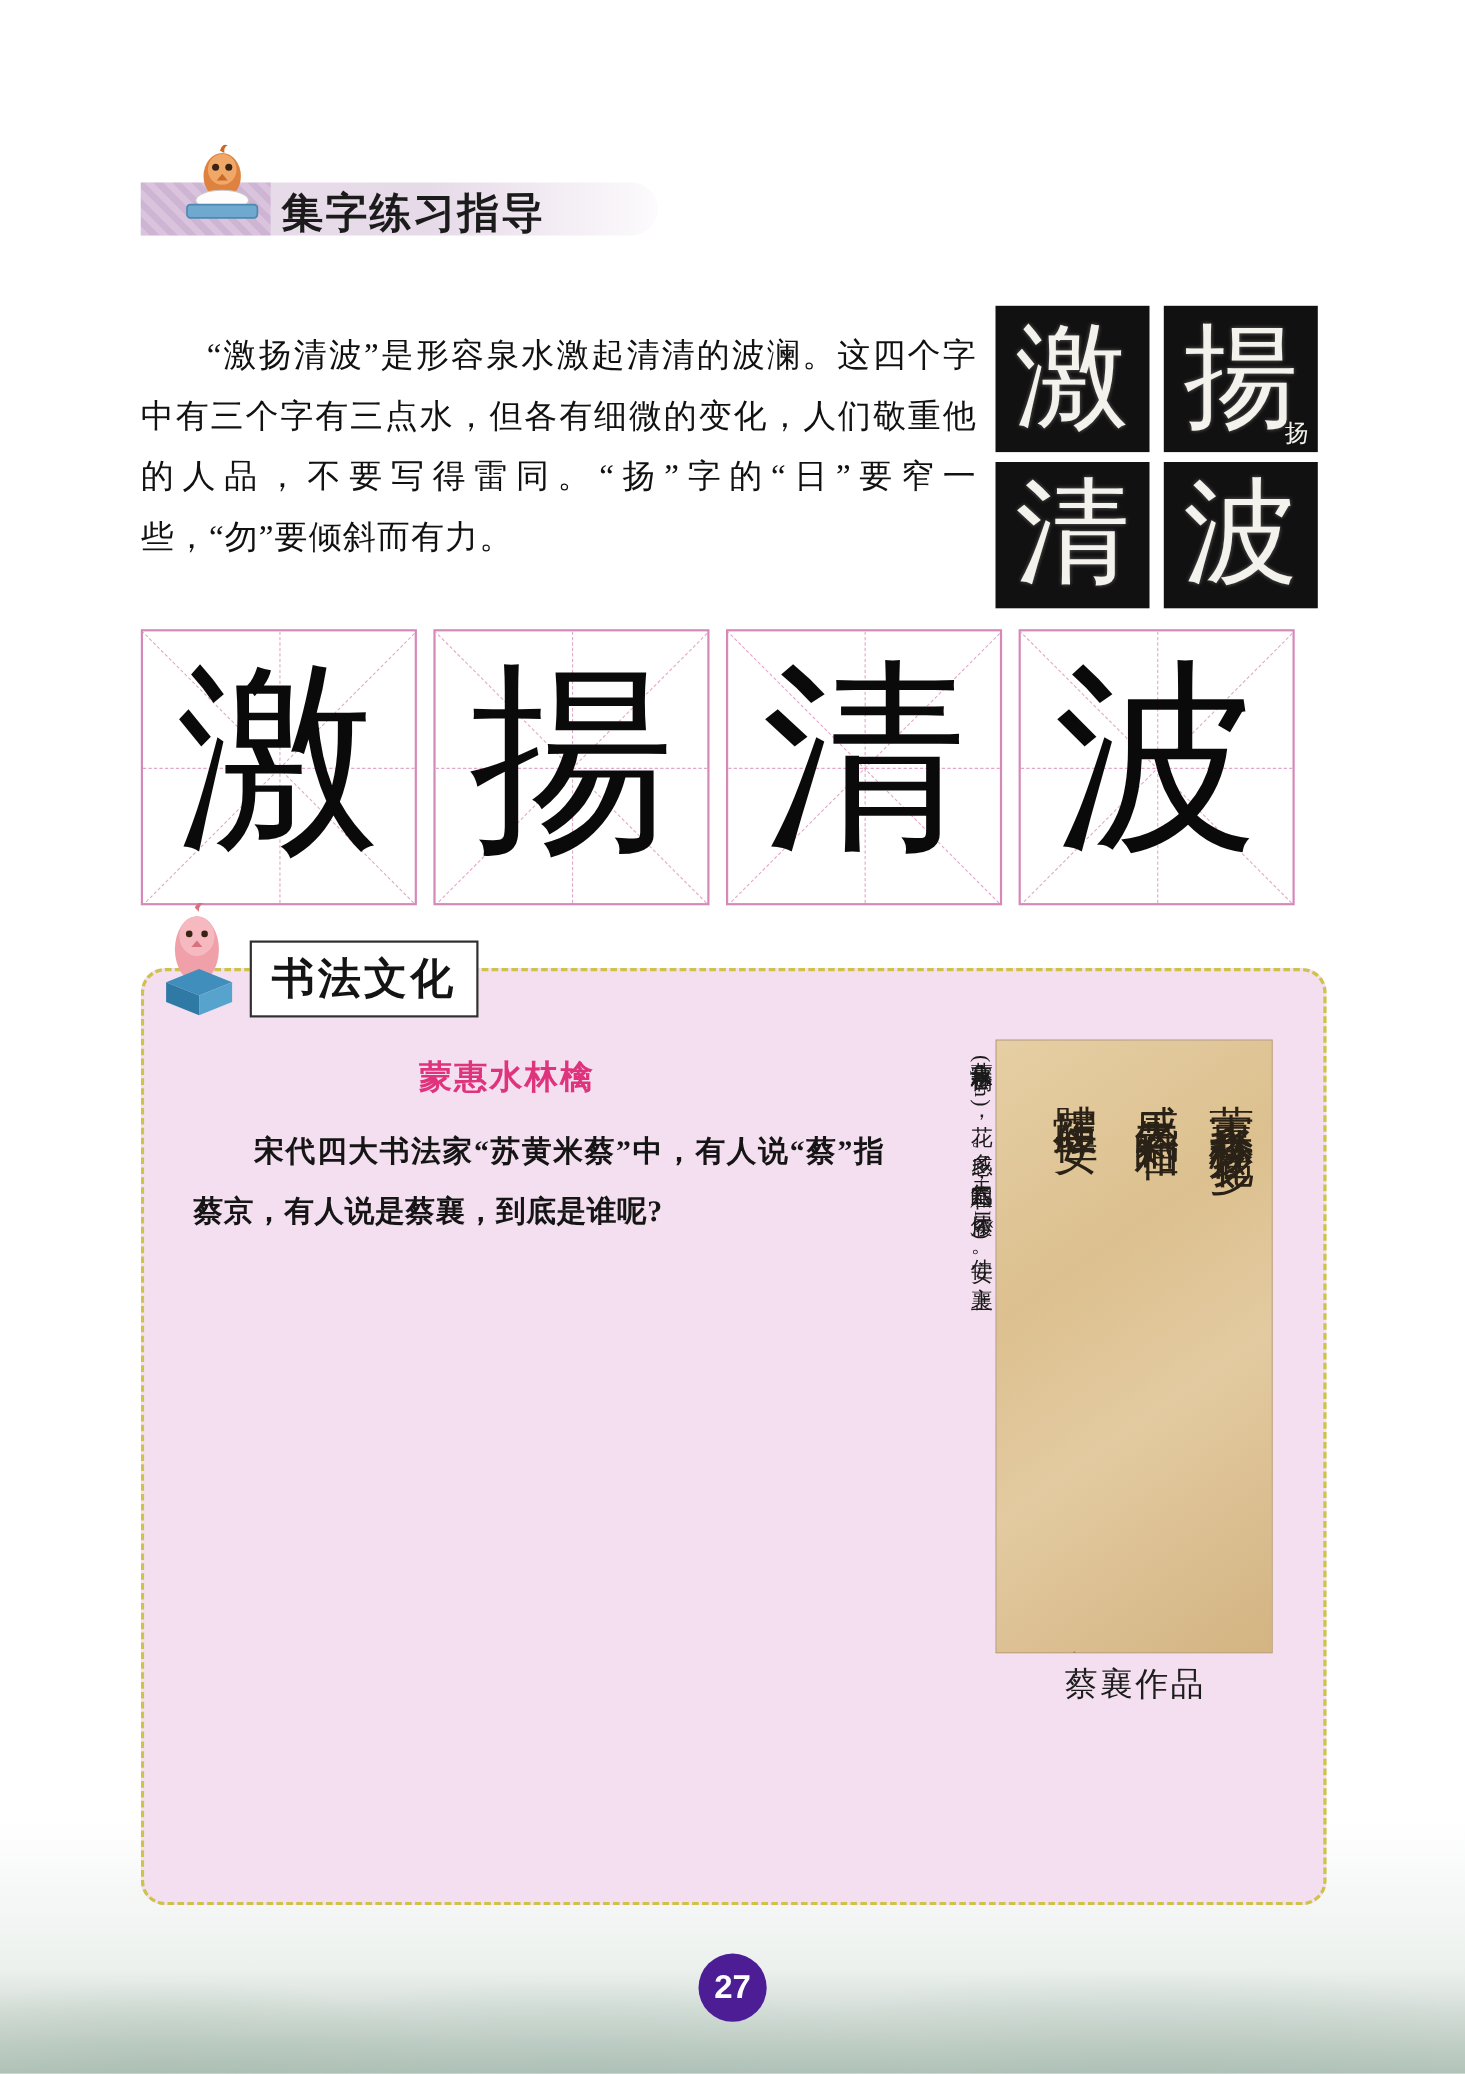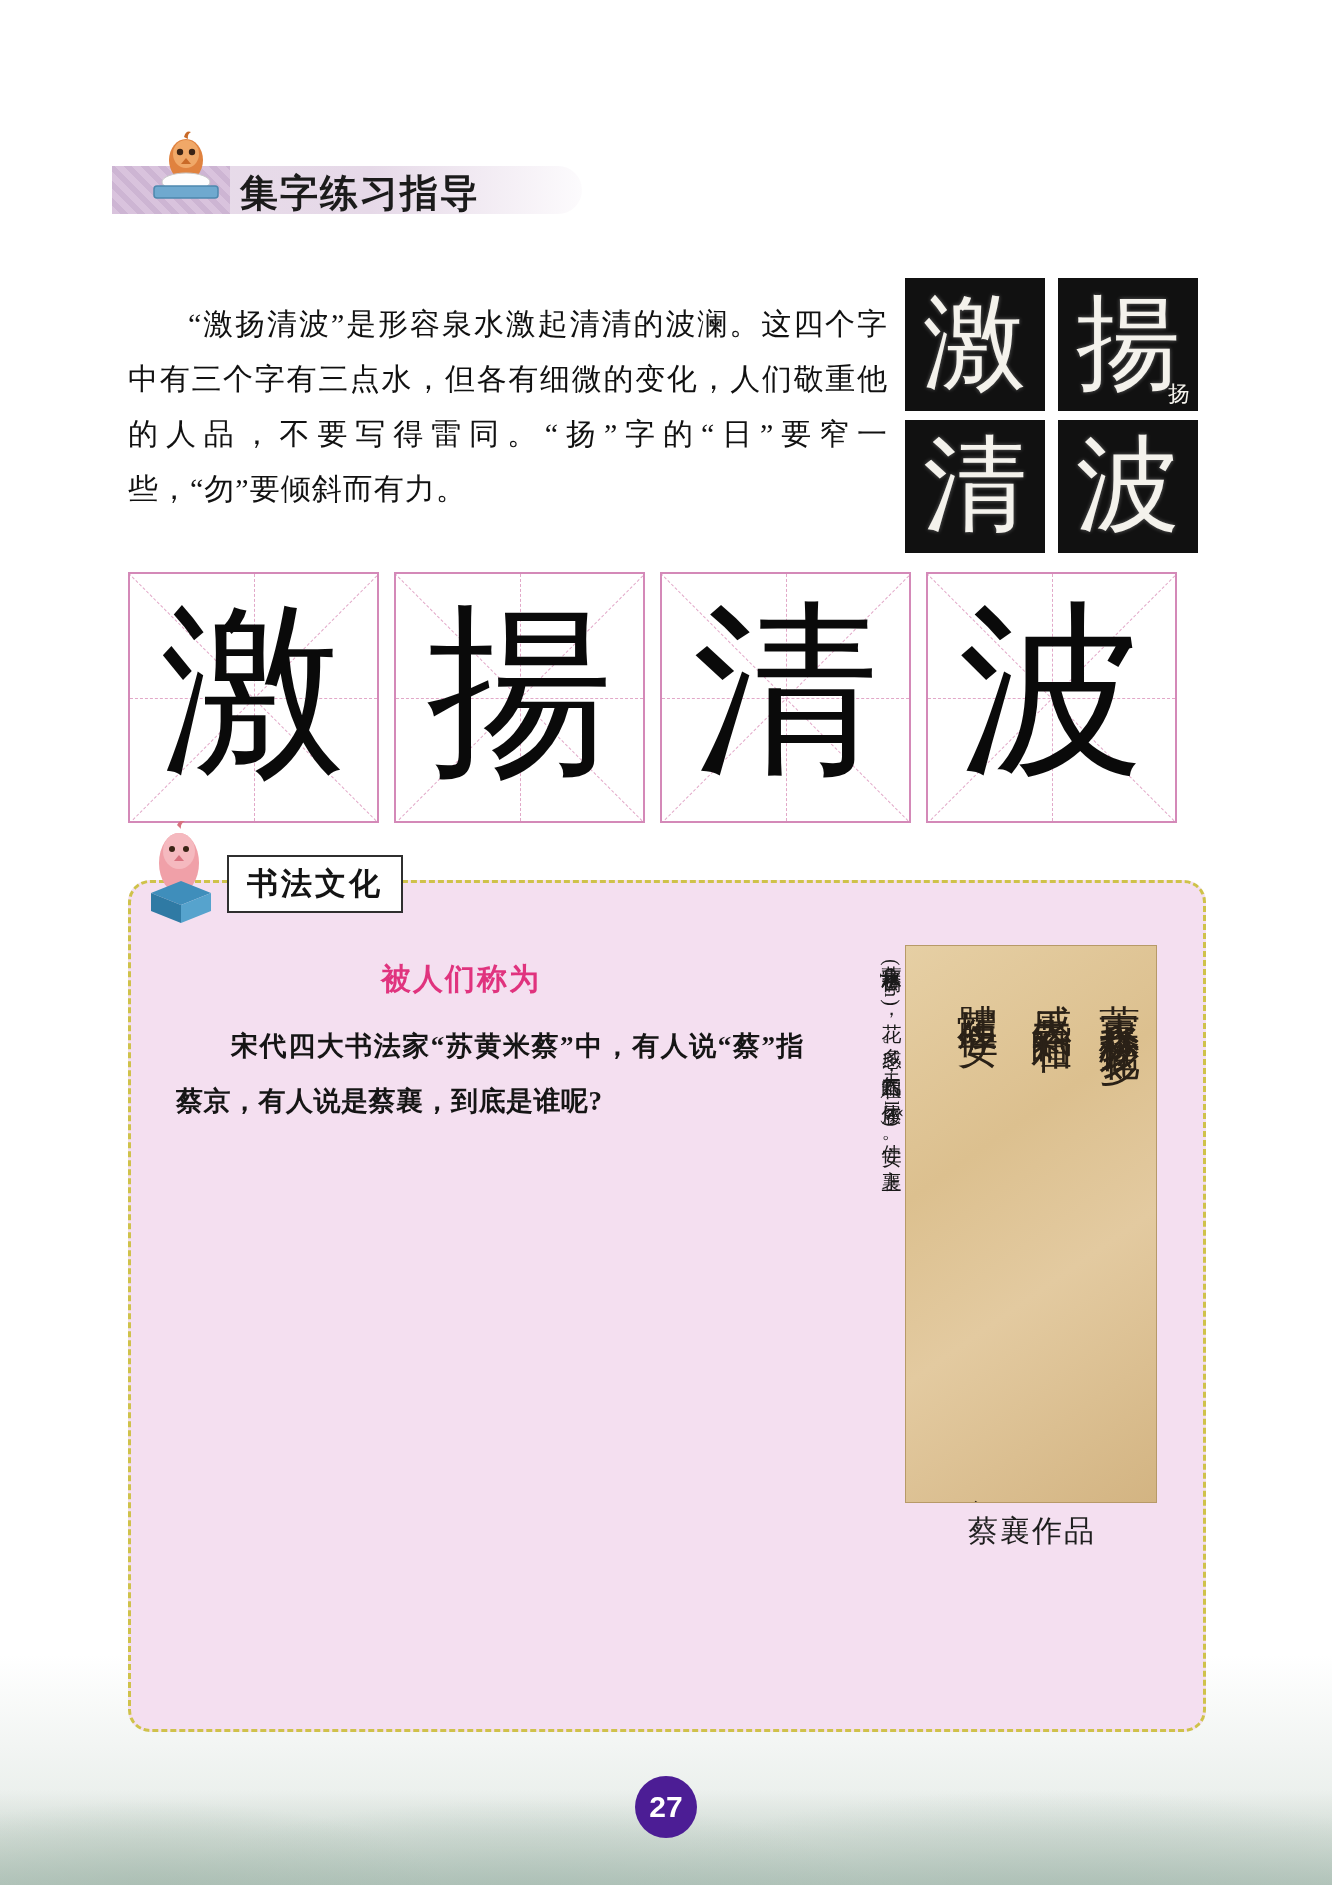--- a/index.html
+++ b/index.html
@@ -37,21 +37,21 @@
     left: 0;
     bottom: 0;
     width: 1332px;
     height: 95px;
     background: linear-gradient(to bottom, rgba(205,216,206,0) 0%, rgba(183,199,188,0.5) 60%, rgba(168,188,177,0.7) 100%);
   }
 
   
   .sec1-header {
     position: absolute;
-    left: 112px;
+    left: 128px;
     top: 152px;
     width: 470px;
     height: 64px;
   }
   .sec1-ribbon {
     position: absolute;
     left: 0; top: 14px;
     width: 470px; height: 48px;
     background: linear-gradient(to right, #e8dcea 0%, #e6d9e8 55%, rgba(238,228,240,0.15) 100%);
     border-radius: 0 24px 24px 0;
@@ -198,21 +198,21 @@
   }
   .culture-tag {
     position: absolute;
     left: 96px;
     top: -28px;
     padding: 6px 18px;
     background: #ffffff;
     border: 2px solid #2f2f2f;
     font-family: "Liberation Sans", sans-serif;
     font-weight: bold;
-    font-size: 31px;
+    font-size: 39px;
     letter-spacing: 3px;
     color: #141414;
   }
   .bird2 {
     position: absolute;
     left: 0px;
     top: -62px;
     width: 100px;
     height: 120px;
   }
@@ -399,21 +399,21 @@
       <ellipse cx="48" cy="30" rx="16" ry="18" fill="#f5b9bf"></ellipse>
       <circle cx="41" cy="28" r="3" fill="#3a2315"></circle>
       <circle cx="55" cy="28" r="3" fill="#3a2315"></circle>
       <path d="M48 34 l-5 6 h10 z" fill="#d8727f"></path>
       <path d="M46 4 q3 -6 8 -4 q-5 3 -4 8 z" fill="#d8727f"></path>
       <path d="M20 72 l30 -12 l30 12 l-30 12 z" fill="#3f8ebb"></path>
       <path d="M20 72 v18 l30 12 v-18 z" fill="#2f7aa4"></path>
       <path d="M80 72 v18 l-30 12 v-18 z" fill="#56a3cd"></path>
     </svg>
     <div class="culture-tag">书法文化</div>
-    <div class="culture-title">被人们称为</div>
+    <div class="culture-title">蒙惠水林檎</div>
 
     <div class="culture-body">
       <p><span class="indent"></span><span>宋代四大书法家“苏黄米蔡”中，有人说“蔡”指蔡京，有人说是蔡襄，到底是谁呢?</span></p>
     </div>
 
     <div class="art-note">蒙惠水林檎(qín)花，多感。天气暄和，体履(lǚ)佳安。襄上</div>
 
     <div class="artwork">
       <div class="col c1">蒙惠水林檎花多</div>
       <div class="col c2">感天氣暄和</div>

